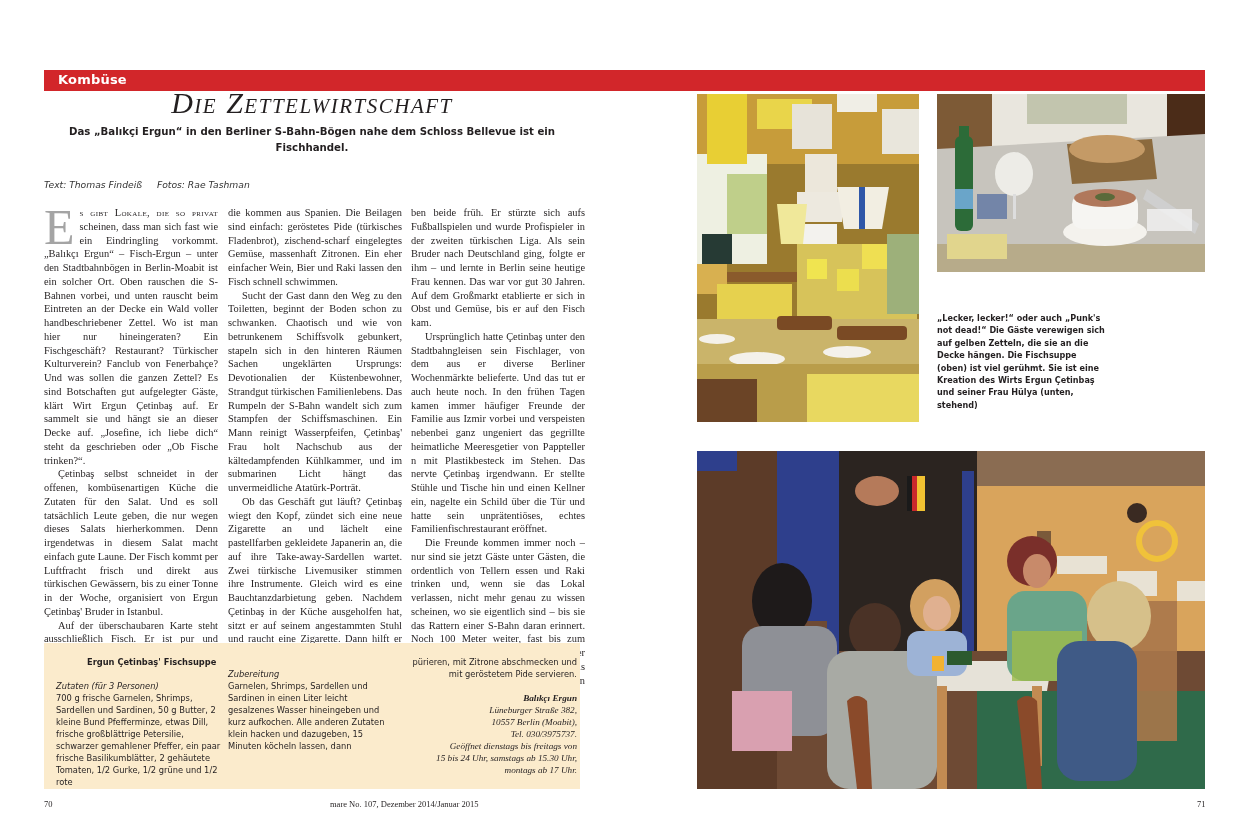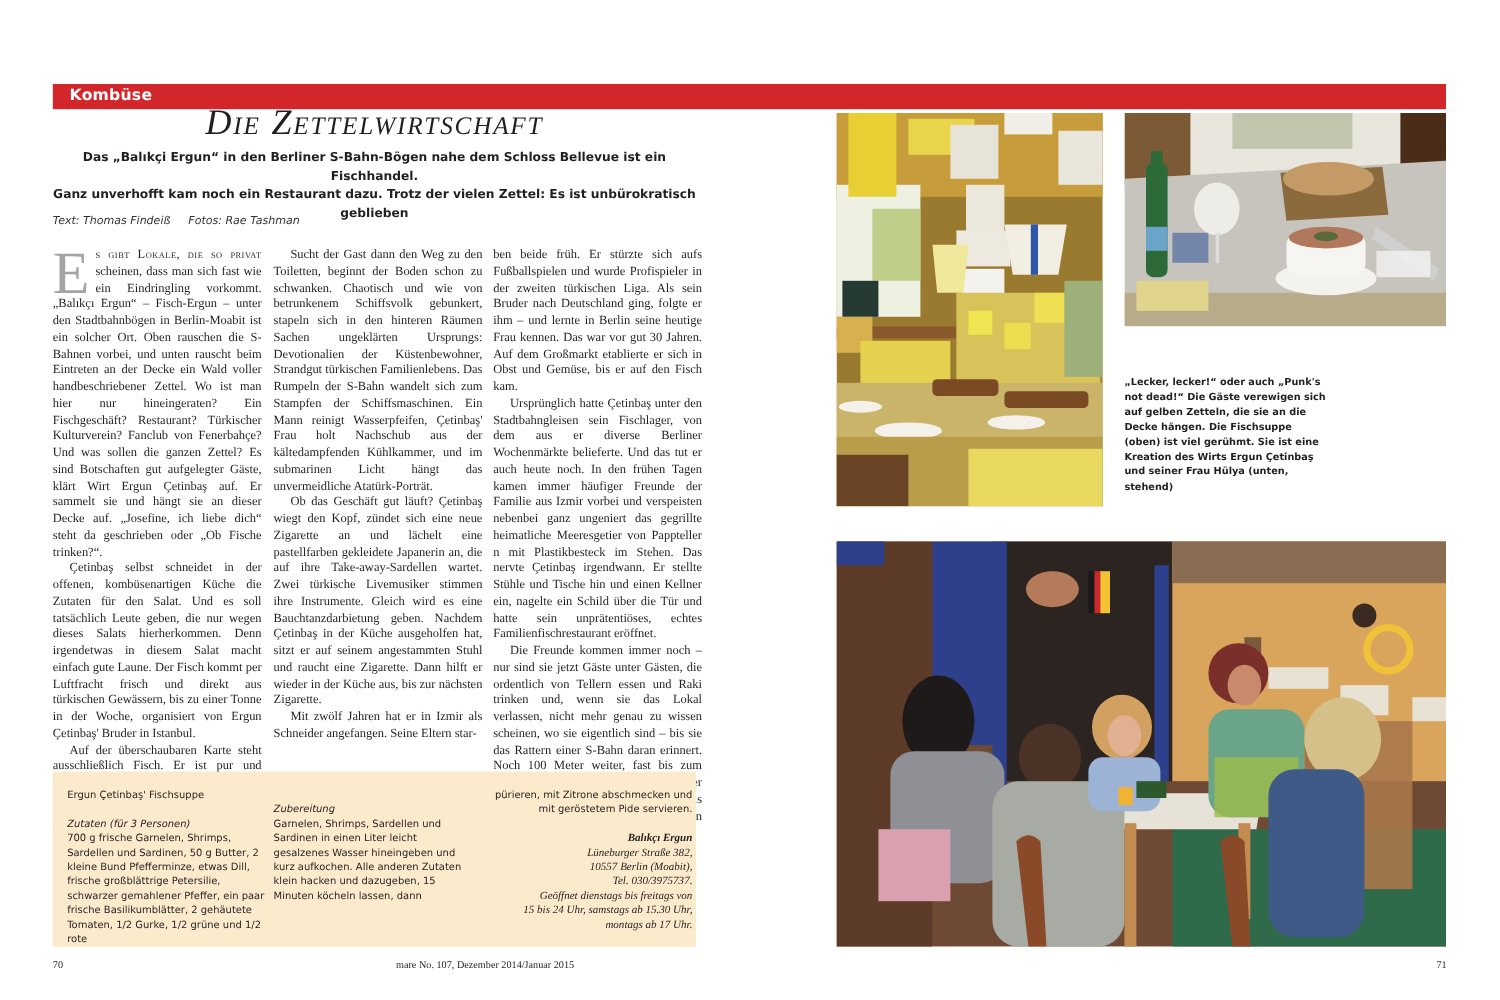--- a/index.html
+++ b/index.html
@@ -11,59 +11,59 @@
   .deck{left:44px;top:124px;width:536px;text-align:center;font-family:"DejaVu Sans",sans-serif;font-weight:bold;font-size:10.2px;line-height:15.5px;color:#231f20;}
   .byline{left:44px;top:179px;font-family:"DejaVu Sans",sans-serif;font-style:italic;font-size:9.2px;color:#333;}
   .byline span{margin-right:12px;}
   .col{position:absolute;top:206px;width:174px;font-family:"Liberation Serif",serif;font-size:10.4px;line-height:13.75px;text-align:justify;hyphens:auto;color:#231f20;}
   .col p{margin:0;text-indent:14px;}
   .col p.noindent{text-indent:0;}
   .dropcap{float:left;font-family:"Liberation Serif",serif;font-size:50px;line-height:40px;color:#a4a4a4;margin:1px 5px 0 0;}
   .smallcaps{font-variant:small-caps;letter-spacing:0.4px;}
   .recipe{left:44px;top:643px;width:536px;height:146px;background:#fbebcc;}
   .rcol{position:absolute;top:13px;width:166px;font-family:"DejaVu Sans",sans-serif;font-size:8.3px;line-height:12px;color:#231f20;}
-  .rcol .title{font-weight:normal;margin-bottom:12px;}
+  .rcol .title{font-weight:bold;margin-bottom:12px;margin-left:31px;}
   .rcol .sub{font-style:italic;}
   .rcol .gap{height:12px;}
   .rcol .addr{font-style:italic;font-family:"Liberation Serif",serif;font-size:9.2px;}
   .rcol .addr b{font-weight:bold;}
   .photo{position:absolute;overflow:hidden;}
   .caption{left:937px;top:312px;width:170px;font-family:"DejaVu Sans",sans-serif;font-weight:bold;font-size:8.1px;line-height:12.4px;color:#231f20;}
   .folio{font-family:"Liberation Serif",serif;font-size:8.5px;color:#231f20;top:799px;}
   .end-icon{display:inline-block;width:9px;height:5px;border:1px solid #777;border-radius:3px;margin-left:3px;vertical-align:middle;}
 </style>
 </head>
 <body>
 
 <div class="abs rubric-bar">
   <span class="abs rubric-label">Kombüse</span>
 </div>
 
 <div class="abs headline">Die Zettelwirtschaft</div>
 
 <div class="abs deck">
   <div>Das „Balıkçi Ergun“ in den Berliner S-Bahn-Bögen nahe dem Schloss Bellevue ist ein Fischhandel.</div>
-  <div>Ganz unverhofft kam noch ein Restaurant dazu. Trotz der vielen Zettel: Es ist unbürokratisch geblieben</div>
 </div>
 
 <div class="abs byline">
   <span>Text: Thomas Findeiß</span>
   <span>Fotos: Rae Tashman</span>
 </div>
 
 <div class="col" style="left:44px;">
   <p class="noindent">
     <span class="dropcap">E</span><span class="smallcaps">s gibt Lokale, die so privat</span>
     <span>scheinen, dass man sich fast wie ein Eindringling vorkommt. „Balıkçı Ergun“ – Fisch-Ergun – unter den Stadtbahnbögen in Berlin-Moabit ist ein solcher Ort. Oben rauschen die S-Bahnen vorbei, und unten rauscht beim Eintreten an der Decke ein Wald voller handbeschriebener Zettel. Wo ist man hier nur hineingeraten? Ein Fischgeschäft? Restaurant? Türkischer Kulturverein? Fanclub von Fenerbahçe? Und was sollen die ganzen Zettel? Es sind Botschaften gut aufgelegter Gäste, klärt Wirt Ergun Çetinbaş auf. Er sammelt sie und hängt sie an dieser Decke auf. „Josefine, ich liebe dich“ steht da geschrieben oder „Ob Fische trinken?“.</span>
   </p>
   <p>Çetinbaş selbst schneidet in der offenen, kombüsenartigen Küche die Zutaten für den Salat. Und es soll tatsächlich Leute geben, die nur wegen dieses Salats hierherkommen. Denn irgendetwas in diesem Salat macht einfach gute Laune. Der Fisch kommt per Luftfracht frisch und direkt aus türkischen Gewässern, bis zu einer Tonne in der Woche, organisiert von Ergun Çetinbaş' Bruder in Istanbul.</p>
   <p>Auf der überschaubaren Karte steht ausschließlich Fisch. Er ist pur und unspektakulär zubereitet und gerade deshalb so lecker. Man sollte zum Beispiel den Loup de mer vom Grill nicht übergehen, genauso wenig die gebratenen Sardellen oder Sardinen. Auch Austern gibt es, aber</p>
 </div>
 
 <div class="col" style="left:228px;">
+  <p class="noindent">die kommen aus Spanien. Die Beilagen sind einfach: geröstetes Pide (türkisches Fladenbrot), zischend-scharf eingelegtes Gemüse, massenhaft Zitronen. Ein eher einfacher Wein, Bier und Raki lassen den Fisch schnell schwimmen.</p>
   <p>Sucht der Gast dann den Weg zu den Toiletten, beginnt der Boden schon zu schwanken. Chaotisch und wie von betrunkenem Schiffsvolk gebunkert, stapeln sich in den hinteren Räumen Sachen ungeklärten Ursprungs: Devotionalien der Küstenbewohner, Strandgut türkischen Familienlebens. Das Rumpeln der S-Bahn wandelt sich zum Stampfen der Schiffsmaschinen. Ein Mann reinigt Wasserpfeifen, Çetinbaş' Frau holt Nachschub aus der kältedampfenden Kühlkammer, und im submarinen Licht hängt das unvermeidliche Atatürk-Porträt.</p>
   <p>Ob das Geschäft gut läuft? Çetinbaş wiegt den Kopf, zündet sich eine neue Zigarette an und lächelt eine pastellfarben gekleidete Japanerin an, die auf ihre Take-away-Sardellen wartet. Zwei türkische Livemusiker stimmen ihre Instrumente. Gleich wird es eine Bauchtanzdarbietung geben. Nachdem Çetinbaş in der Küche ausgeholfen hat, sitzt er auf seinem angestammten Stuhl und raucht eine Zigarette. Dann hilft er wieder in der Küche aus, bis zur nächsten Zigarette.</p>
   <p>Mit zwölf Jahren hat er in Izmir als Schneider angefangen. Seine Eltern star-</p>
 </div>
 
 <div class="col" style="left:411px;">
   <p class="noindent">ben beide früh. Er stürzte sich aufs Fußballspielen und wurde Profispieler in der zweiten türkischen Liga. Als sein Bruder nach Deutschland ging, folgte er ihm – und lernte in Berlin seine heutige Frau kennen. Das war vor gut 30 Jahren. Auf dem Großmarkt etablierte er sich in Obst und Gemüse, bis er auf den Fisch kam.</p>
   <p>Ursprünglich hatte Çetinbaş unter den Stadtbahngleisen sein Fischlager, von dem aus er diverse Berliner Wochenmärkte belieferte. Und das tut er auch heute noch. In den frühen Tagen kamen immer häufiger Freunde der Familie aus Izmir vorbei und verspeisten nebenbei ganz ungeniert das gegrillte heimatliche Meeresgetier von Pappteller n mit Plastikbesteck im Stehen. Das nervte Çetinbaş irgendwann. Er stellte Stühle und Tische hin und einen Kellner ein, nagelte ein Schild über die Tür und hatte sein unprätentiöses, echtes Familienfischrestaurant eröffnet.</p>
   <p><span>Die Freunde kommen immer noch – nur sind sie jetzt Gäste unter Gästen, die ordentlich von Tellern essen und Raki trinken und, wenn sie das Lokal verlassen, nicht mehr genau zu wissen scheinen, wo sie eigentlich sind – bis sie das Rattern einer S-Bahn daran erinnert. Noch 100 Meter weiter, fast bis zum Schloss Bellevue, begleitet einen der Duft von gegrilltem Fisch in der Luft, bis er von den Autoabgasen vom Großen Stern im Tiergarten verdrängt wird.</span><span class="end-icon"></span></p>
 </div>

